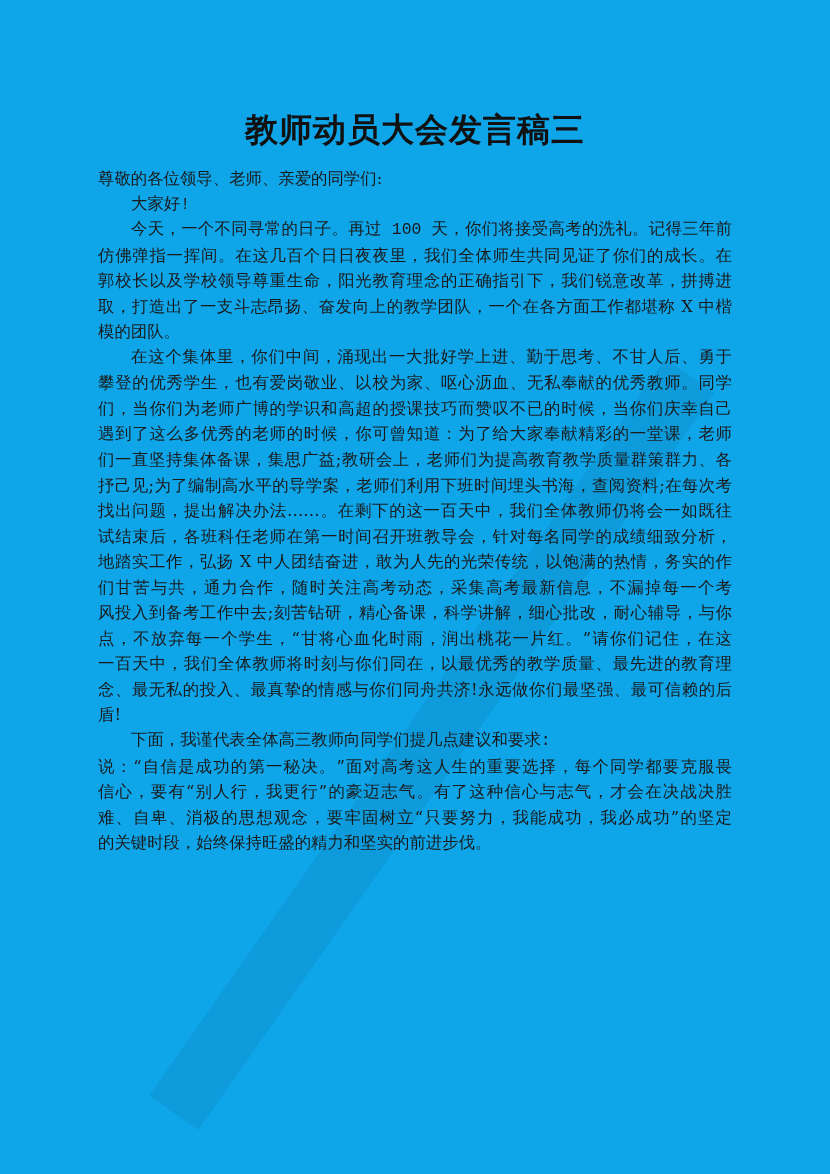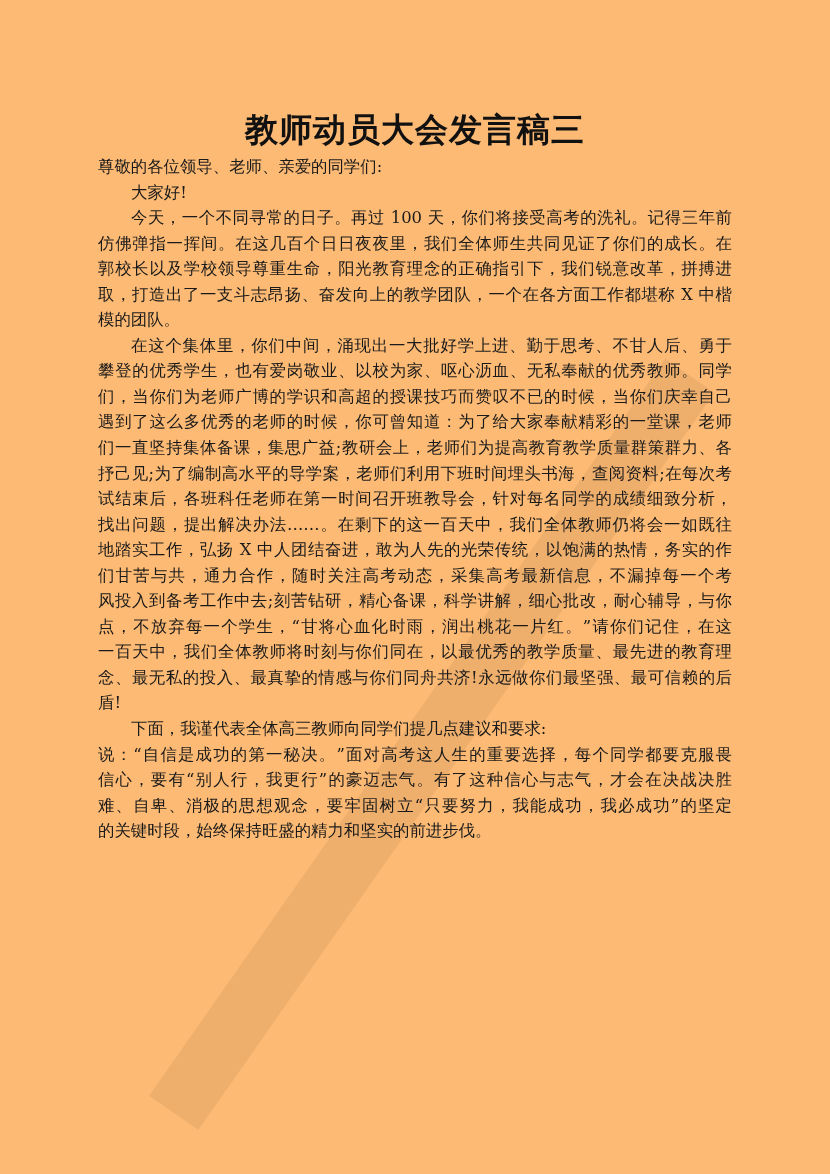--- a/index.html
+++ b/index.html
@@ -1,29 +1,29 @@
 <!DOCTYPE html>
 <html><head>
   <meta charset="utf-8">
   <style>
     html, body { margin: 0; padding: 0; background: #ffffff; }
     body { width: 830px; height: 1174px; position: relative; overflow: hidden; }
-    .page { position: absolute; left: 0; top: 0; width: 830px; height: 1174px; background: #fdba74; }
+    .page { position: absolute; left: 0; top: 0; width: 830px; height: 1174px; background: #0ea5e9; }
     .watermark { position: absolute; left: 250px; top: 300px; width: 380px; height: 900px;
       transform: rotate(35deg); transform-origin: center; pointer-events: none; opacity: 0.06; }
     .watermark .band { position: absolute; left: 150px; top: 0; width: 60px; height: 900px; background: #000; }
     .title { position: absolute; left: 0; top: 108px; width: 830px; text-align: center;
       font-family: "DejaVu Serif", "Liberation Serif", serif; font-weight: bold; font-size: 33px;
       color: #111; letter-spacing: 1px; }
-    .body { position: absolute; left: 98px; top: 154px; width: 634px;
+    .body { position: absolute; left: 98px; top: 166px; width: 634px;
       font-family: "DejaVu Serif", "Liberation Serif", serif; font-size: 16.4px; color: #1a1a1a; }
     .line { height: 25.55px; line-height: 25.55px; white-space: nowrap; text-align: justify;
       text-align-last: justify; overflow: hidden; }
     .line.last { text-align-last: left; }
-    .line.indent { padding-left: 33px; }
+    .line.indent { padding-left: 33px; font-family: Liberation Mono, monospace; }
     .bold { font-weight: bold; }
   </style>
 </head>
 <body>
 
 <div class="page">
   <div class="watermark">
       <div class="band"></div>
     </div>
 
@@ -41,22 +41,22 @@
       <div class="line last">模的团队。</div>
     </div>
 
     <div>
       <div class="line indent">在这个集体里，你们中间，涌现出一大批好学上进、勤于思考、不甘人后、勇于</div>
       <div class="line">攀登的优秀学生，也有爱岗敬业、以校为家、呕心沥血、无私奉献的优秀教师。同学</div>
       <div class="line">们，当你们为老师广博的学识和高超的授课技巧而赞叹不已的时候，当你们庆幸自己</div>
       <div class="line">遇到了这么多优秀的老师的时候，你可曾知道：为了给大家奉献精彩的一堂课，老师</div>
       <div class="line">们一直坚持集体备课，集思广益;教研会上，老师们为提高教育教学质量群策群力、各</div>
       <div class="line">抒己见;为了编制高水平的导学案，老师们利用下班时间埋头书海，查阅资料;在每次考</div>
+      <div class="line">找出问题，提出解决办法……。在剩下的这一百天中，我们全体教师仍将会一如既往</div>
       <div class="line">试结束后，各班科任老师在第一时间召开班教导会，针对每名同学的成绩细致分析，</div>
-      <div class="line">找出问题，提出解决办法……。在剩下的这一百天中，我们全体教师仍将会一如既往</div>
       <div class="line">地踏实工作，弘扬 X 中人团结奋进，敢为人先的光荣传统，以饱满的热情，务实的作</div>
       <div class="line">们甘苦与共，通力合作，随时关注高考动态，采集高考最新信息，不漏掉每一个考</div>
       <div class="line">风投入到备考工作中去;刻苦钻研，精心备课，科学讲解，细心批改，耐心辅导，与你</div>
       <div class="line">点，不放弃每一个学生，“甘将心血化时雨，润出桃花一片红。”请你们记住，在这</div>
       <div class="line">一百天中，我们全体教师将时刻与你们同在，以最优秀的教学质量、最先进的教育理</div>
       <div class="line">念、最无私的投入、最真挚的情感与你们同舟共济!永远做你们最坚强、最可信赖的后</div>
       <div class="line last">盾!</div>
     </div>
 
     <div>

